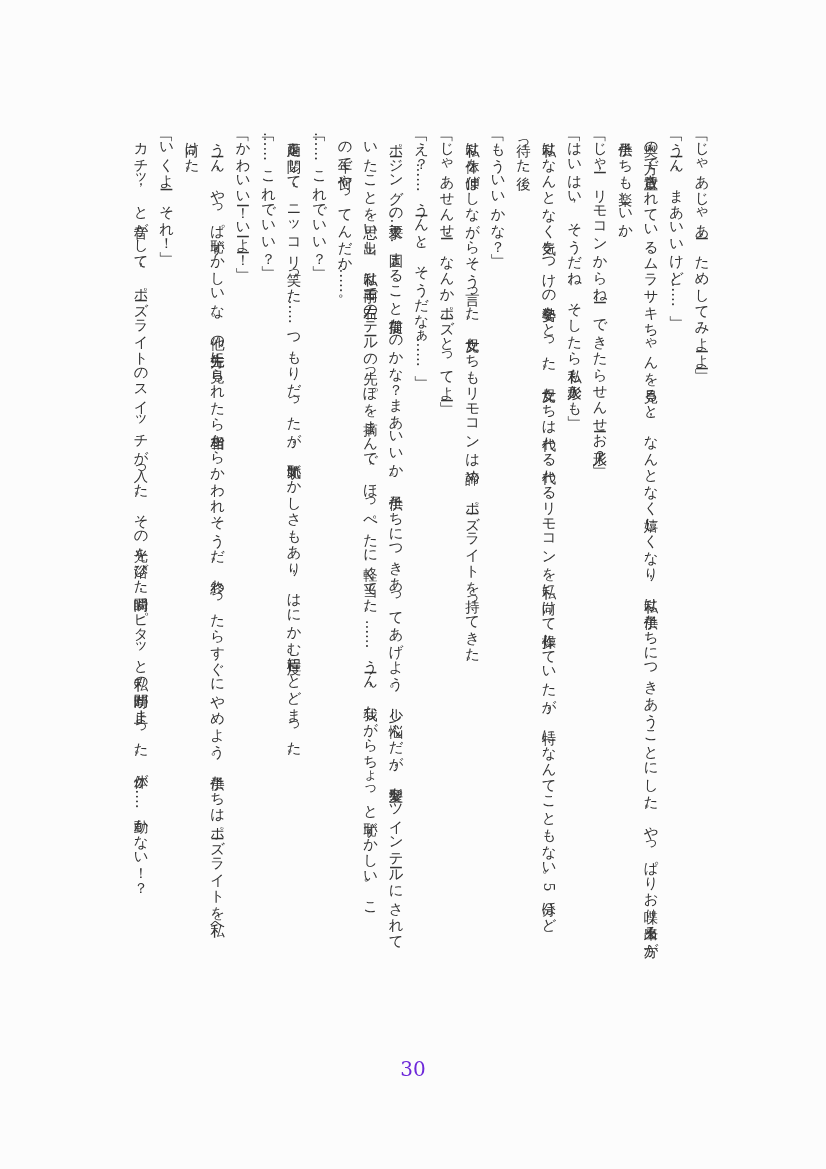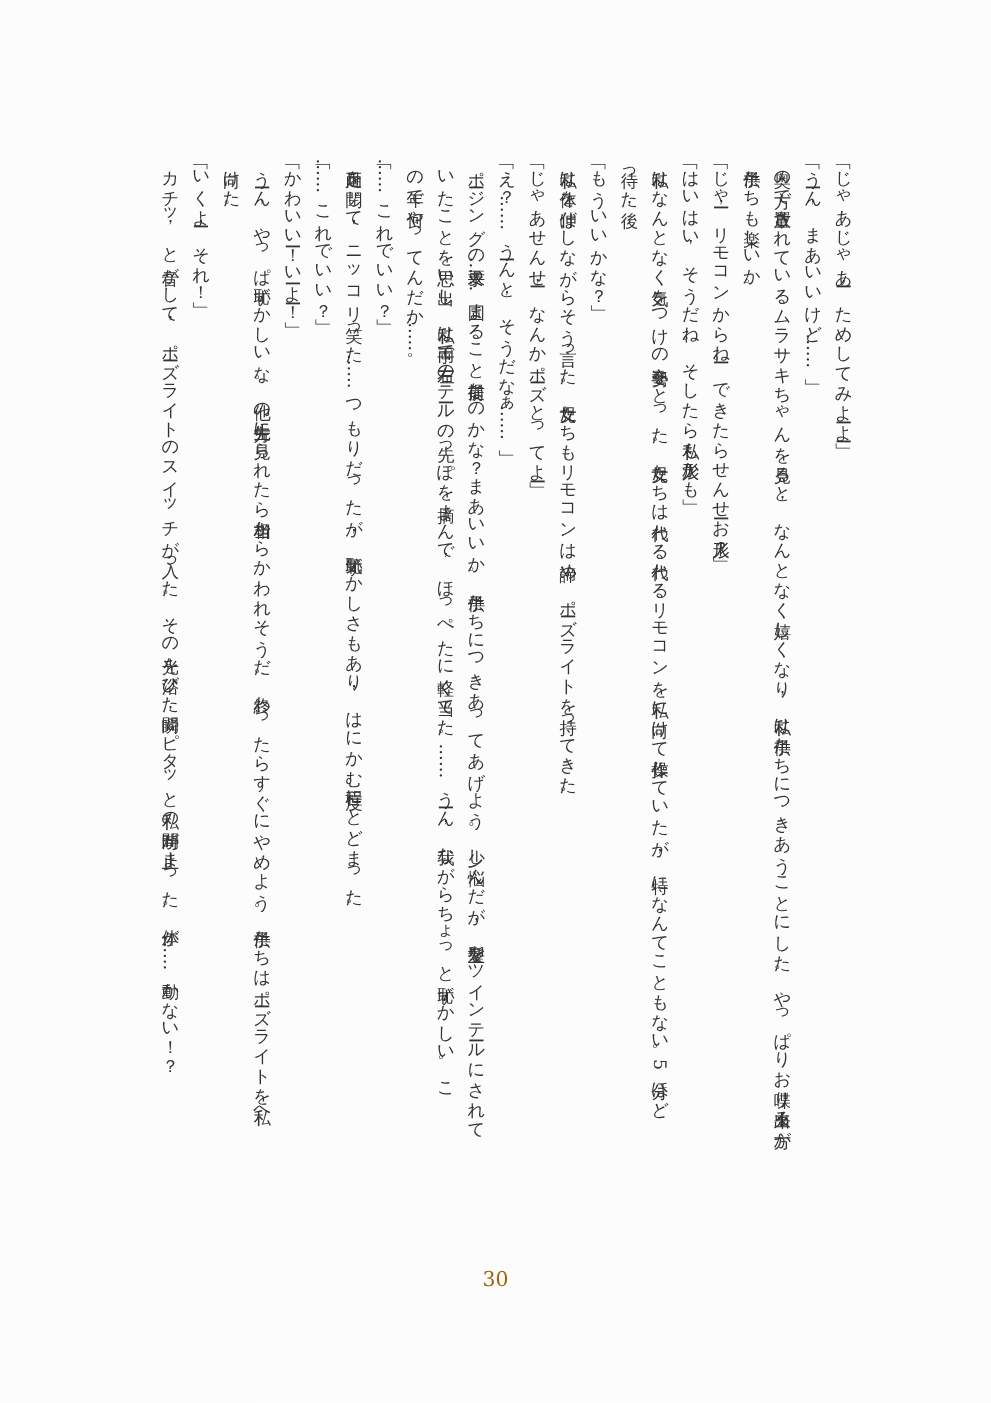--- a/index.html
+++ b/index.html
@@ -31,22 +31,22 @@
     margin: 0;
     padding: 0;
     white-space: nowrap;
   }
   .page-number {
     position: absolute;
     top: 1057px;
     left: 0;
     width: 100%;
     text-align: center;
-    font-size: 17px;
-    color: #a16207;
+    font-size: 20px;
+    color: #6d28d9;
   }
 </style>
 </head>
 <body>
 
 <div class="page">
   <div class="text-block">
       <p>「じゃあじゃあー，ためしてみよーよー」</p>
       <p>「うーん，まあいいけど……」</p>
       <p>奥の方で放置されているムラサキちゃんを見ると，なんとなく嬉しくなり，私は子供たちにつきあうことにした。やっぱりお喋り出来る方が</p>

